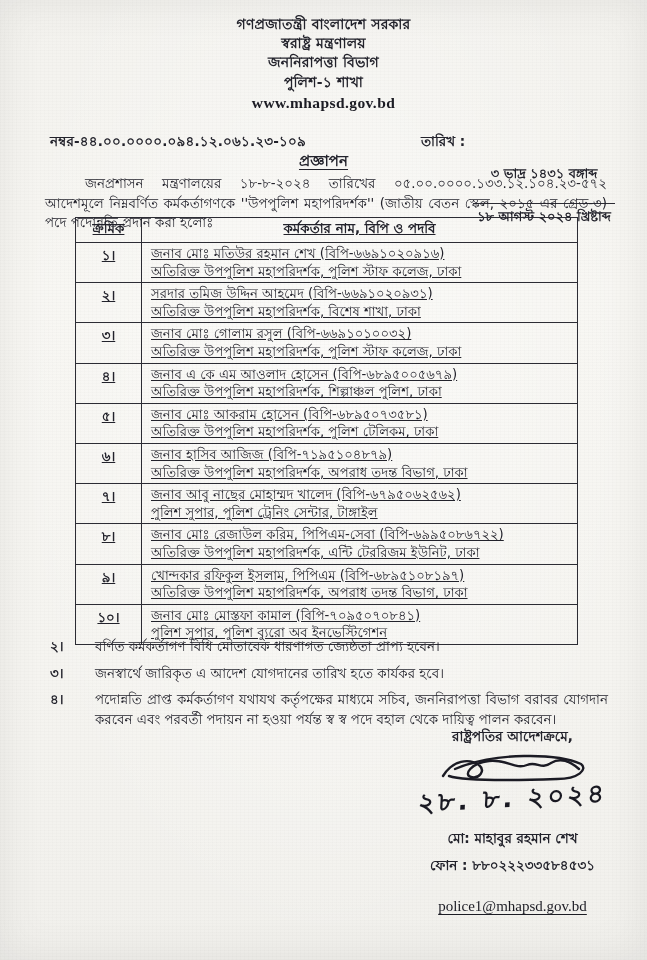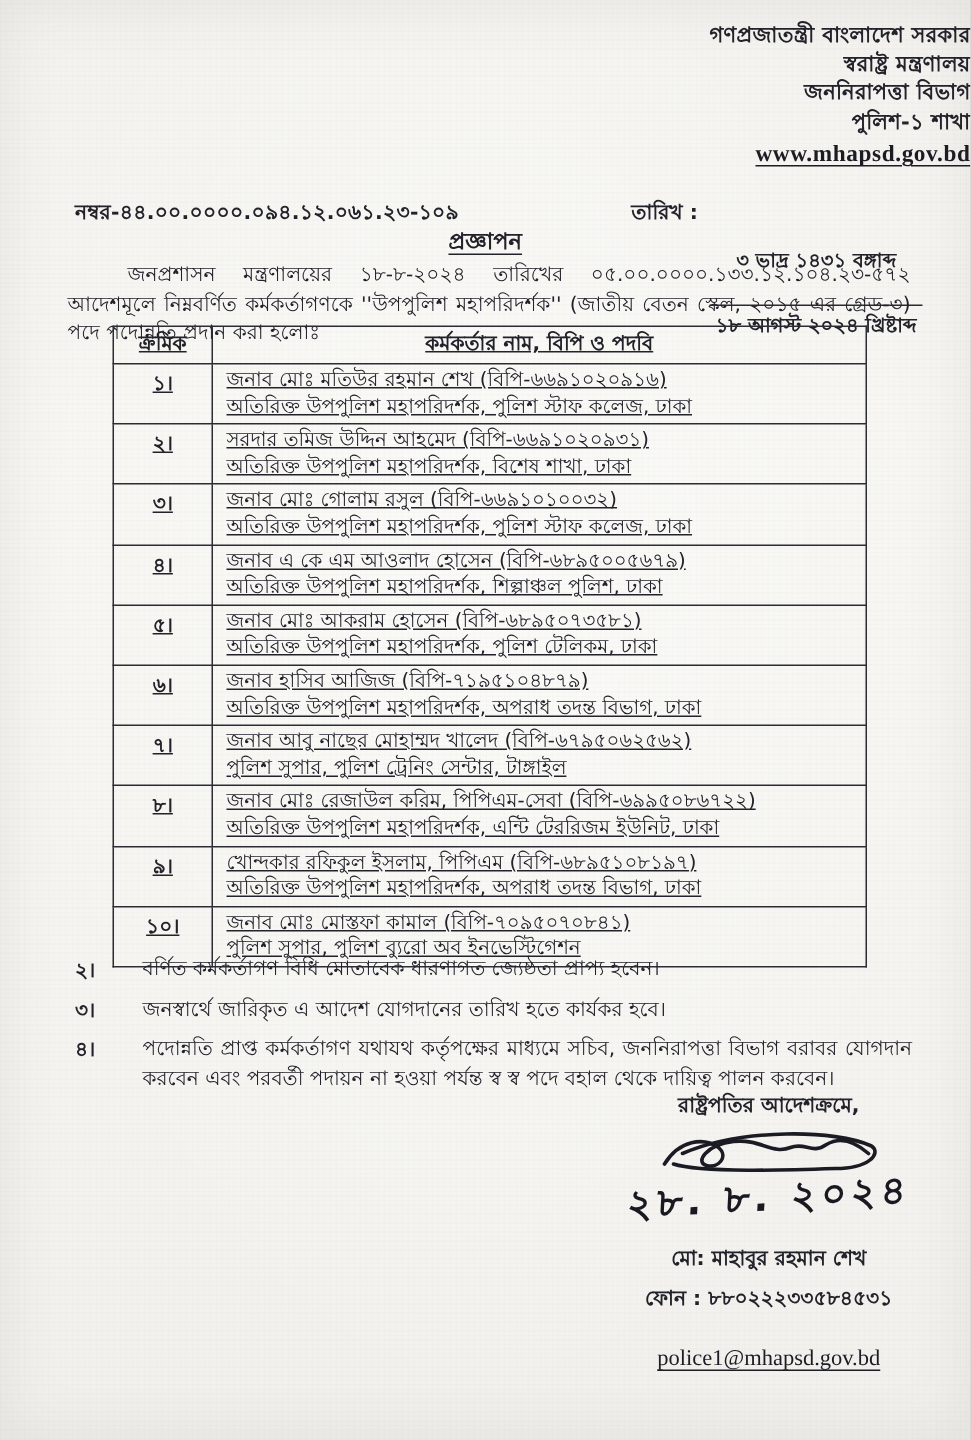--- a/index.html
+++ b/index.html
@@ -17,25 +17,25 @@
     color: #22222b;
     overflow: hidden;
     box-shadow: inset 0 0 40px rgba(90,90,85,0.10);
   }
   .noise {
     position: absolute; inset: 0; pointer-events: none;
     background-image: repeating-linear-gradient(0deg, rgba(120,120,115,0.025) 0 1px, transparent 1px 3px),
                       repeating-linear-gradient(90deg, rgba(120,120,115,0.02) 0 1px, transparent 1px 4px);
   }
 
-  .gov-header { position: absolute; top: 15px; left: 0; right: 0; text-align: right; }
+  .gov-header { position: absolute; top: 15px; left: 0; right: 0; text-align: center; }
   .gov-header .hline { font-size: 14px; line-height: 19.2px; font-weight: 600; letter-spacing: 0.2px; }
   .gov-header .website {
     display: inline-block; margin-top: 2px; font-size: 15.5px; font-weight: 700;
-    text-decoration: underline; text-underline-offset: 3px; letter-spacing: 0.4px;
+    text-underline-offset: 3px; letter-spacing: 0.4px;
     font-family: "Liberation Serif", "DejaVu Serif", serif; color: #1c1c24;
   }
 
   .ref-row { position: absolute; top: 122px; left: 50px; right: 32px; display: flex; justify-content: space-between; align-items: flex-start; }
   .memo-no { font-size: 13.5px; font-weight: 600; padding-top: 9px; letter-spacing: 0.2px; }
   .date-block { display: flex; align-items: flex-start; gap: 8px; }
   .date-label { font-size: 13.5px; font-weight: 600; padding-top: 9px; }
   .date-stack { text-align: center; font-size: 13px; font-weight: 600; }
   .date-top { padding: 0 10px 18px 10px; border-bottom: 1.6px solid #2b2b33; margin-top: 42px; }
   .date-bottom { padding: 3px 4px 0 4px; }

